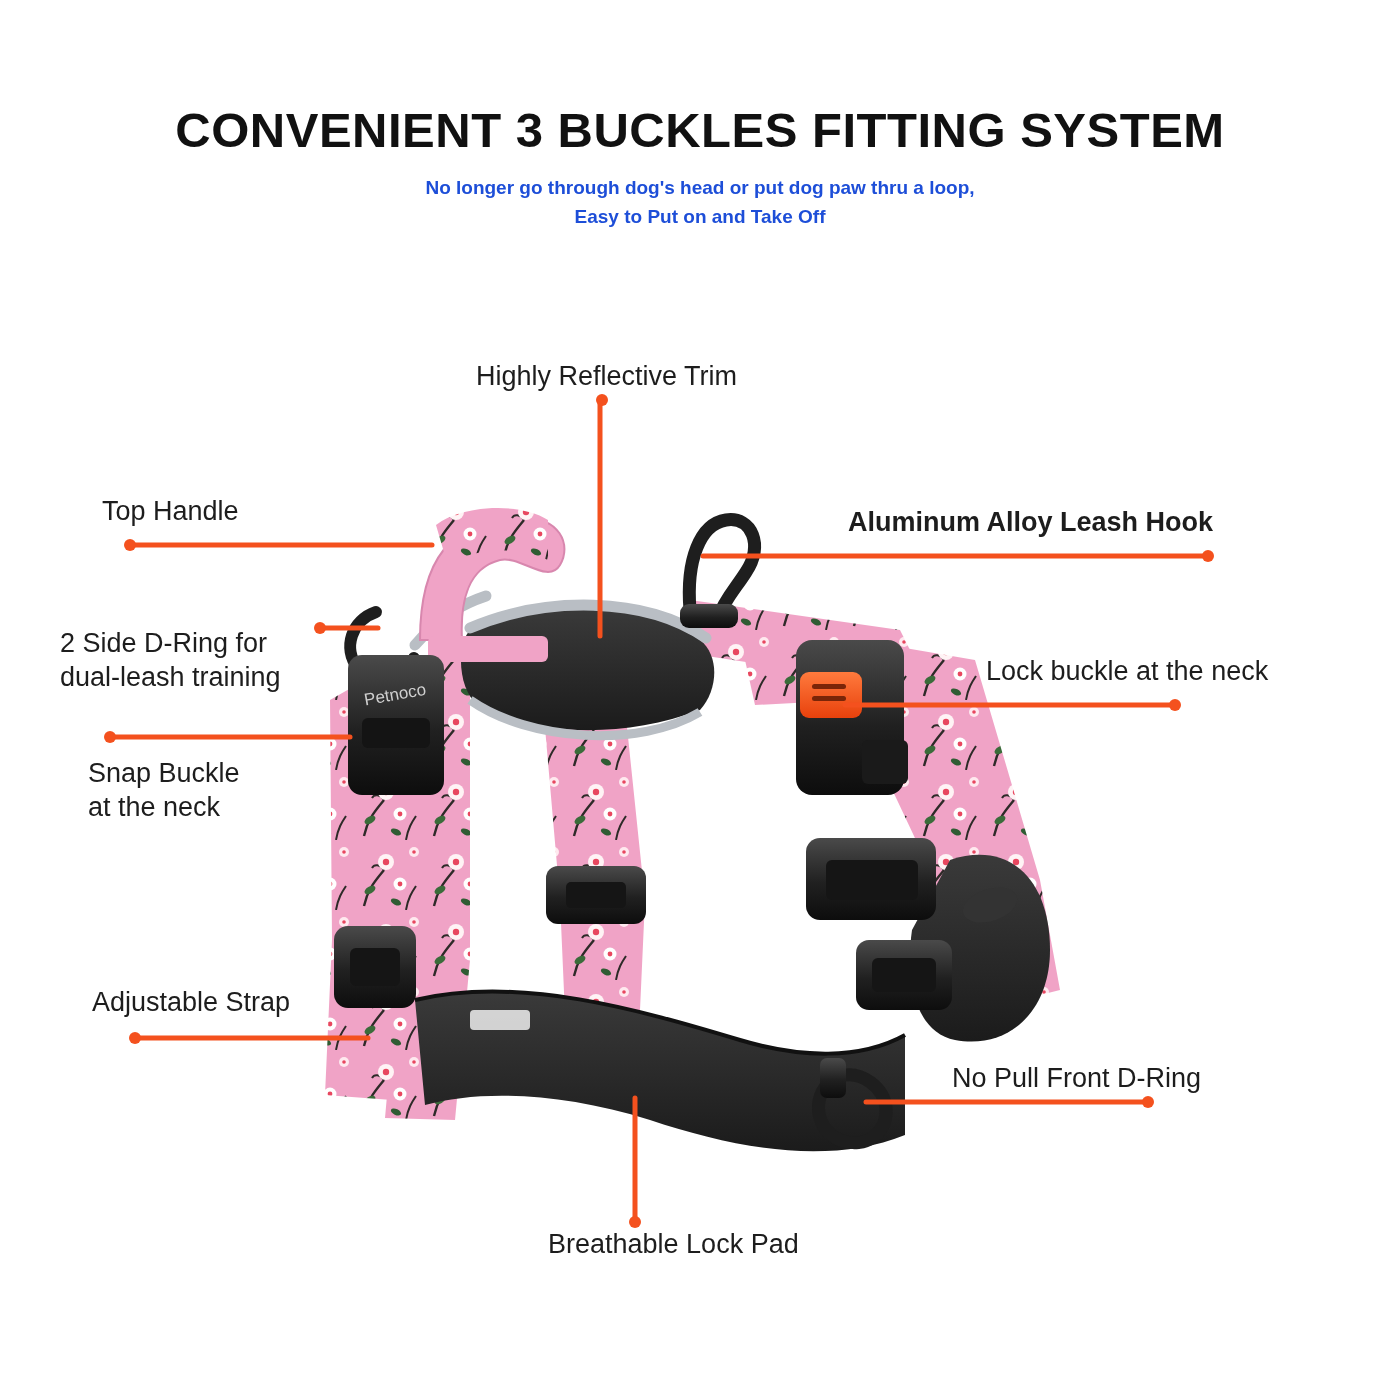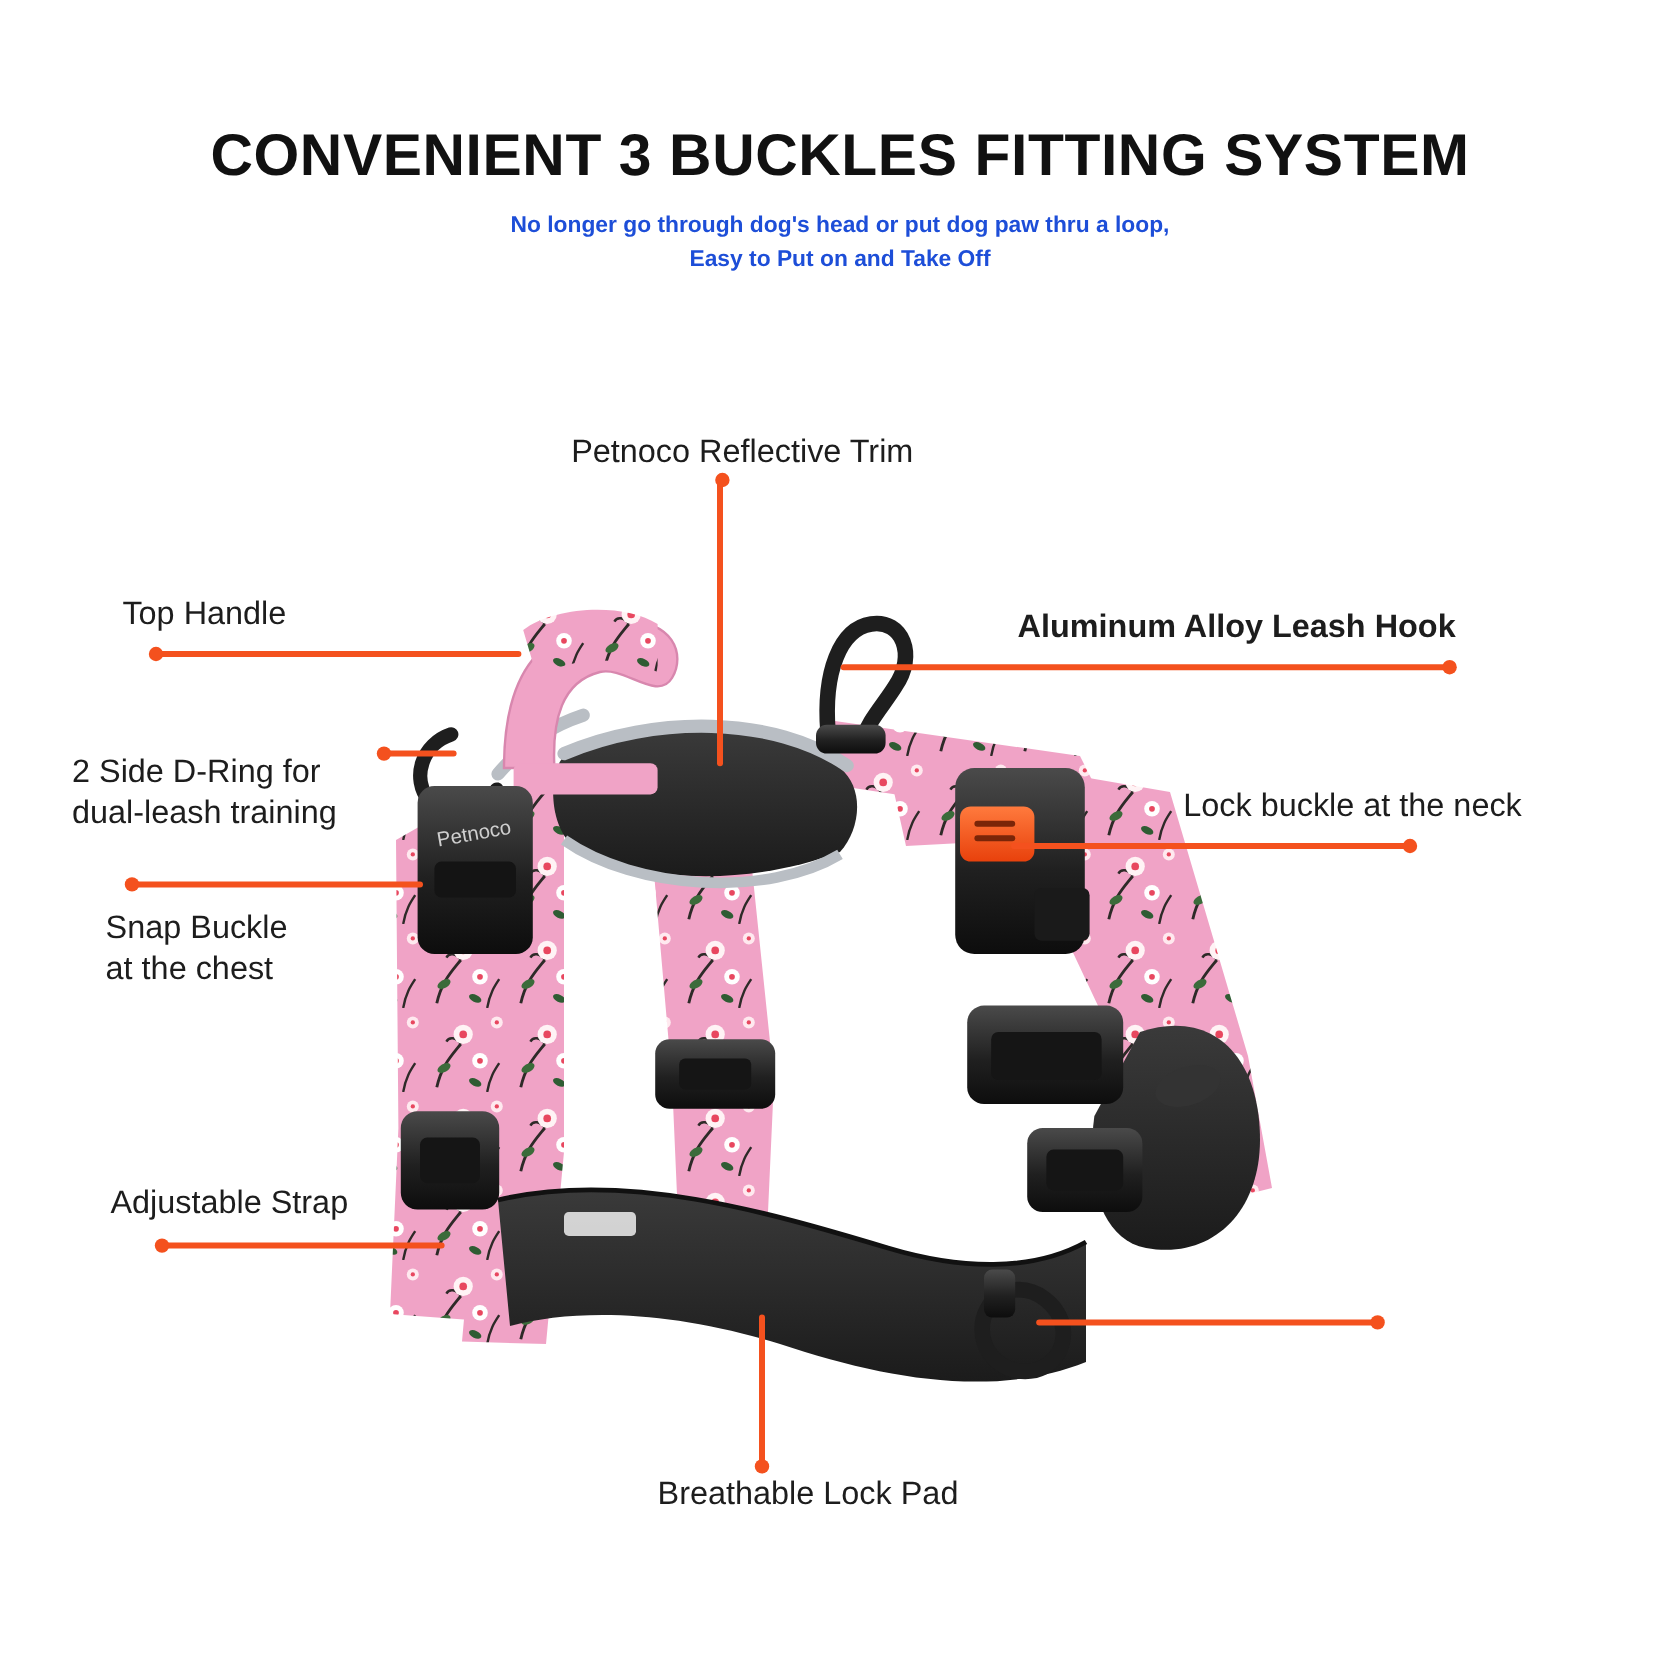--- a/index.html
+++ b/index.html
@@ -237,32 +237,33 @@
       <circle cx="1208" cy="556" r="6"></circle>
       <circle cx="320" cy="628" r="6"></circle>
       <circle cx="1175" cy="705" r="6"></circle>
       <circle cx="110" cy="737" r="6"></circle>
       <circle cx="135" cy="1038" r="6"></circle>
       <circle cx="1148" cy="1102" r="6"></circle>
       <circle cx="635" cy="1222" r="6"></circle>
     </g>
   </svg>
 
-  <div class="callout-label" style="left:476px; top:360px;">Petnoco Reflective Trim</div>
+  <div class="callout-label" style="left:476px; top:360px;">Highly Reflective Trim</div>
 
   <div class="callout-label" style="left:102px; top:495px;">Top Handle</div>
 
   <div class="callout-label" style="left:848px; top:506px;font-weight:bold;">Aluminum Alloy Leash Hook</div>
 
   <div class="callout-label" style="left:60px; top:600px;margin-top:27px;">2 Side D-Ring for
 dual-leash training</div>
 
   <div class="callout-label" style="left:986px; top:655px;">Lock buckle at the neck</div>
 
   <div class="callout-label" style="left:88px; top:757px;">Snap Buckle
-at the chest</div>
+at the neck</div>
 
   <div class="callout-label" style="left:92px; top:986px;">Adjustable Strap</div>
 
+  <div class="callout-label" style="left:952px; top:1062px;">No Pull Front D-Ring</div>
 
   <div class="callout-label" style="left:548px; top:1228px;">Breathable Lock Pad</div>
 
 </div>
 
 </body></html>

